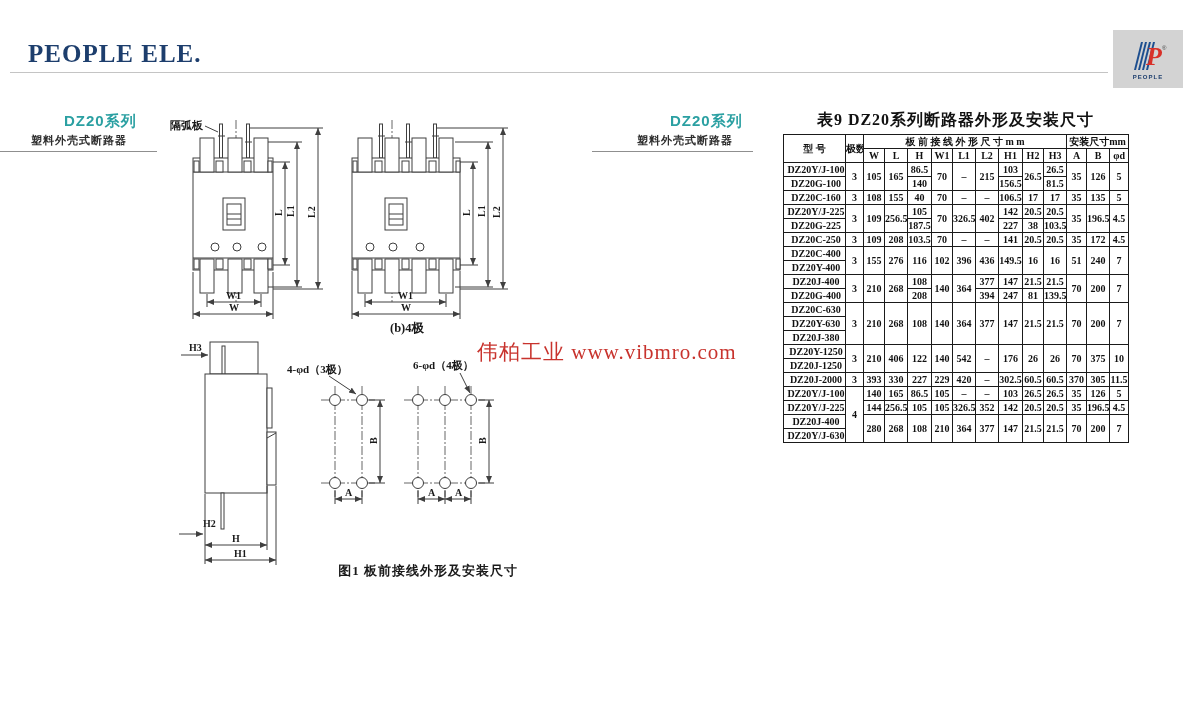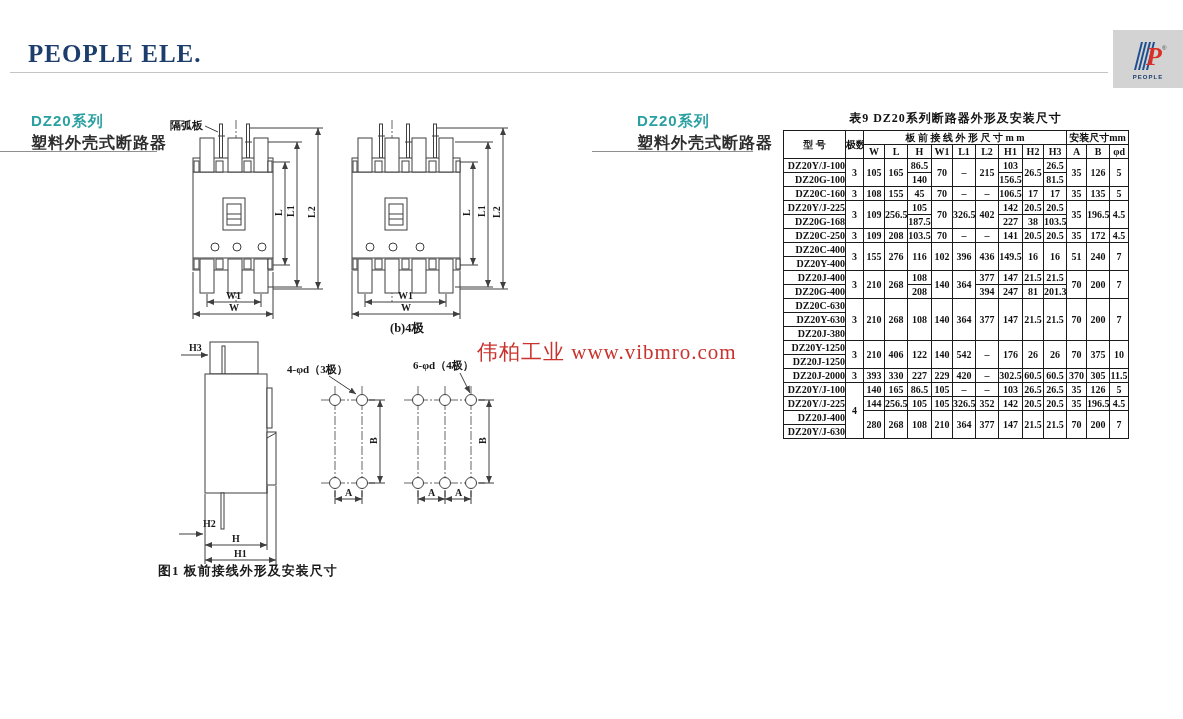--- a/index.html
+++ b/index.html
@@ -11,52 +11,52 @@
   .brand { position:absolute; left:28px; top:40px; font-family:"Liberation Serif", serif;
            font-weight:bold; font-size:25px; color:#1d3e6d; letter-spacing:1px; }
   .top-rule { position:absolute; left:10px; top:72px; width:1098px; height:1px; background:#c4c4c4; }
   .logo-box { position:absolute; left:1113px; top:30px; width:70px; height:58px; background:#d3d3d3; }
   .logo-mark { position:absolute; left:19px; top:8px; }
   .logo-word { position:absolute; left:0; top:44px; width:70px; text-align:center;
                font-size:6px; font-weight:bold; color:#1d3e6d; letter-spacing:1px; }
 
   
   .sec { position:absolute; width:220px; }
-  .sec .series { font-size:15px; font-weight:bold; color:#2ba0a2; letter-spacing:1px; }
-  .sec .subtitle { font-size:16px; font-weight:bold; color:#2e2e2e; letter-spacing:1px; margin-top:2px; }
+  .sec .series { font-size:15px; font-weight:bold; color:#2ba0a2; letter-spacing:1px;margin-left:33px; }
+  .sec .subtitle { font-size:11px; font-weight:bold; color:#2e2e2e; letter-spacing:1px; margin-top:2px; }
   .sec-rule { position:absolute; height:1px; background:#8f8f8f; }
 
   
   .cap { position:absolute; font-family:"Liberation Serif", serif; font-weight:bold;
          font-size:12.5px; color:#1a1a1a; text-align:center; }
   .fig-caption { position:absolute; font-family:"Liberation Serif", serif; font-weight:bold;
-                 font-size:13px; color:#1a1a1a; text-align:left; letter-spacing:1px; }
+                 font-size:13px; color:#1a1a1a; text-align:right; letter-spacing:1px; }
   .watermark { position:absolute; font-family:"Liberation Serif", serif; font-size:21px;
                color:#c8332d; letter-spacing:1px; white-space:nowrap; }
 
   
   svg { position:absolute; overflow:visible; }
   .ln   { stroke:#3f3f3f; stroke-width:1; fill:none; }
   .fillw{ stroke:#3f3f3f; stroke-width:1; fill:#fff; }
   .cl   { stroke:#3f3f3f; stroke-width:0.8; fill:none; stroke-dasharray:9 2 2 2; }
   .dim  { stroke:#3f3f3f; stroke-width:1; fill:none;
           marker-start:url(#arrS); marker-end:url(#arrE); }
   .dimE { stroke:#3f3f3f; stroke-width:1; fill:none; marker-end:url(#arrE); }
   .dl   { font-family:"Liberation Serif", serif; font-size:10px; font-weight:bold; fill:#1a1a1a; }
   .zh   { font-family:"Liberation Serif", serif; font-size:11px; font-weight:bold; fill:#1a1a1a; }
 
   
   .tablewrap { position:absolute; left:783px; top:110px; width:345px; }
   .tbl-title { width:100%; text-align:center; font-family:"Liberation Serif", serif;
-               font-weight:bold; font-size:12px; color:#111; margin-bottom:3px; letter-spacing:1px; }
+               font-weight:bold; font-size:16px; color:#111; margin-bottom:3px; letter-spacing:1px; }
   table.dims { table-layout:fixed; width:345px; border-collapse:collapse;
                font-family:"Liberation Serif", serif; font-weight:bold; font-size:10px; color:#111; }
   table.dims th, table.dims td { border:1px solid #1a1a1a; text-align:center; padding:0;
                height:14px; line-height:1.1; overflow:hidden; white-space:nowrap; }
-  table.dims td.model { text-align:right; padding-left:3px;margin-top:44px; }
+  table.dims td.model { text-align:center; padding-left:3px;margin-top:44px; }
   th.grp { letter-spacing:0; }
 </style>
 </head>
 <body>
 
 <div class="page">
 
   <svg width="0" height="0" style="position:absolute">
     <defs>
       <marker id="arrE" markerWidth="9" markerHeight="8" refX="7" refY="3" orient="auto">
@@ -345,21 +345,21 @@
             <td class="model">DZ20G-100</td>
             <td>140</td>
             <td>156.5</td>
             <td>81.5</td>
           </tr>
           <tr>
             <td class="model">DZ20C-160</td>
             <td>3</td>
             <td>108</td>
             <td>155</td>
-            <td>45</td>
+            <td>40</td>
             <td>70</td>
             <td>–</td>
             <td>–</td>
             <td>106.5</td>
             <td>17</td>
             <td>17</td>
             <td>35</td>
             <td>135</td>
             <td>5</td>
           </tr>
@@ -373,21 +373,21 @@
             <td rowspan="2">326.5</td>
             <td rowspan="2">402</td>
             <td>142</td>
             <td>20.5</td>
             <td>20.5</td>
             <td rowspan="2">35</td>
             <td rowspan="2">196.5</td>
             <td rowspan="2">4.5</td>
           </tr>
           <tr>
-            <td class="model">DZ20G-168</td>
+            <td class="model">DZ20G-225</td>
             <td>187.5</td>
             <td>227</td>
             <td>38</td>
             <td>103.5</td>
           </tr>
           <tr>
             <td class="model">DZ20C-250</td>
             <td>3</td>
             <td>109</td>
             <td>208</td>
@@ -436,21 +436,21 @@
             <td rowspan="2">70</td>
             <td rowspan="2">200</td>
             <td rowspan="2">7</td>
           </tr>
           <tr>
             <td class="model">DZ20G-400</td>
             <td>208</td>
             <td>394</td>
             <td>247</td>
             <td>81</td>
-            <td>201.3</td>
+            <td>139.5</td>
           </tr>
           <tr>
             <td class="model">DZ20C-630</td>
             <td rowspan="3">3</td>
             <td rowspan="3">210</td>
             <td rowspan="3">268</td>
             <td rowspan="3">108</td>
             <td rowspan="3">140</td>
             <td rowspan="3">364</td>
             <td rowspan="3">377</td>

